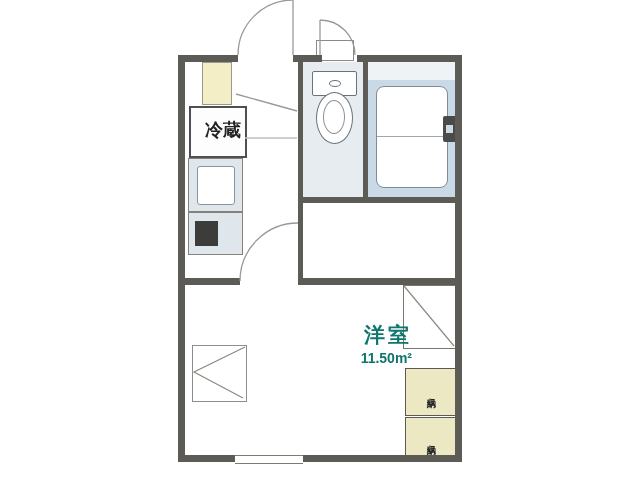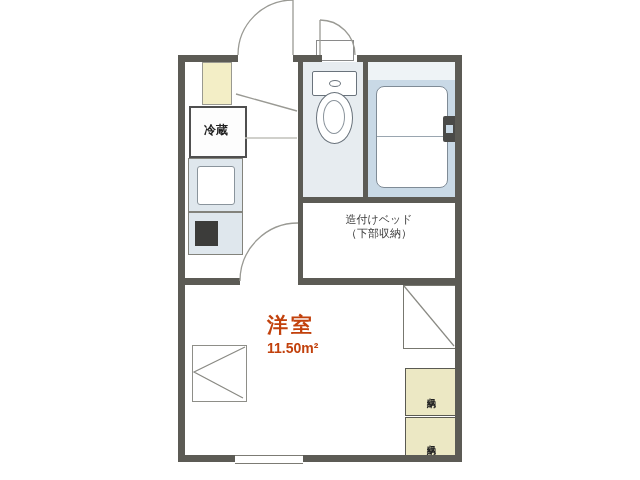--- a/index.html
+++ b/index.html
@@ -10,27 +10,27 @@
   .room{position:absolute;}
   .fill-toilet{background:#e7ecf0;}
   .fill-bath{background:#c9d9e6;}
   .fill-unit{background:#dfe7ed;}
   .fill-cream{background:#f3eec6;}
   .fill-storage{background:#ece8c4;}
   .outline-gray{border:1px solid #8a8a8a;background:#ffffff;}
   .outline-dark{border:2px solid #4f4f4f;background:#fdfdfd;}
   #bed-label{position:absolute;left:303px;top:212px;width:152px;text-align:center;
              font-size:11px;line-height:14px;color:#3a3a3a;}
-  #room-label{position:absolute;left:267px;top:312px;width:145px;text-align:left;color:#c2410c;}
+  #room-label{position:absolute;left:267px;top:322px;width:145px;text-align:right;color:#0f766e;}
   #room-label .name{font-size:21px;font-weight:bold;letter-spacing:3px;line-height:26px;}
   #room-label .m2{font-size:14px;font-weight:bold;line-height:21px;}
   #room-label .jo{font-size:15px;font-weight:bold;line-height:21px;}
-  .fridge-label{position:absolute;left:189px;top:106px;width:54px;height:48px;
+  .fridge-label{position:absolute;left:196px;top:106px;width:54px;height:48px;
                 display:flex;align-items:center;justify-content:center;
-                font-size:12px;font-weight:bold;color:#222222;}
+                font-size:18px;font-weight:bold;color:#222222;}
   .vtext{writing-mode:vertical-rl;text-orientation:upright;font-size:9px;font-weight:bold;
          color:#222222;letter-spacing:1px;}
   .storage-box{position:absolute;left:405px;width:50px;border:1.5px solid #5a5a52;
                display:flex;align-items:center;justify-content:center;}
   .window{position:absolute;background:#ffffff;border-top:1.5px solid #7c7b74;
           border-bottom:1.5px solid #7c7b74;}
   svg{position:absolute;left:0;top:0;}
 </style>
 </head>
 <body>
@@ -108,23 +108,19 @@
       <path d="M240,281 A58,58 0 0 1 298,223"></path>
       <line x1="236" y1="94" x2="297" y2="111"></line>
       <line x1="245" y1="138" x2="297" y2="138" stroke="#c0c0ba"></line>
     </g>
     <g fill="none" stroke="#8a8a84" stroke-width="1.2">
       <polyline points="245,347 194,372 243,398"></polyline>
       <line x1="404" y1="286" x2="454" y2="346"></line>
     </g>
   </svg>
 
-  <div id="bed-label">
-    <div>造付けベッド</div>
-    <div>（下部収納）</div>
-  </div>
 
   <div id="room-label">
     <div class="name">洋室</div>
     <div class="m2">11.50m²</div>
   </div>
 
 </div>
 
 </body></html>

